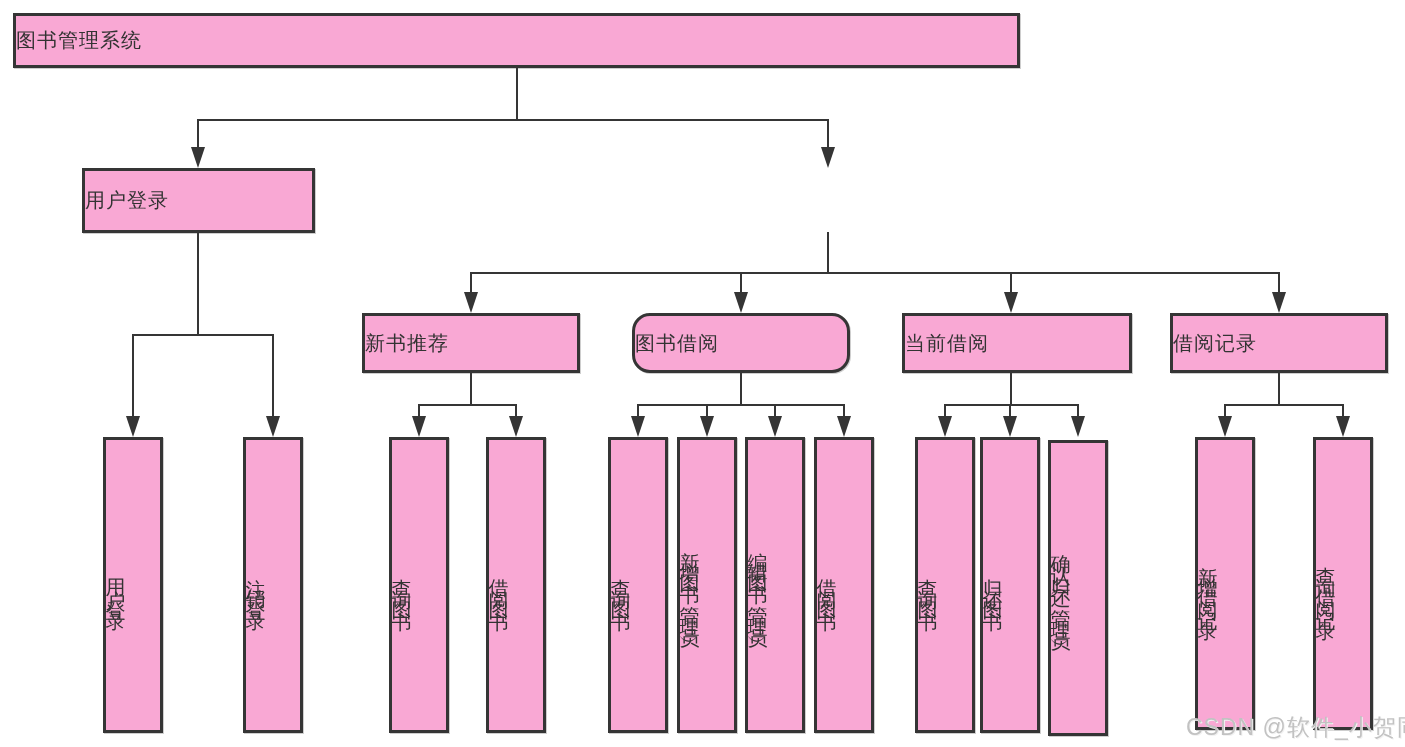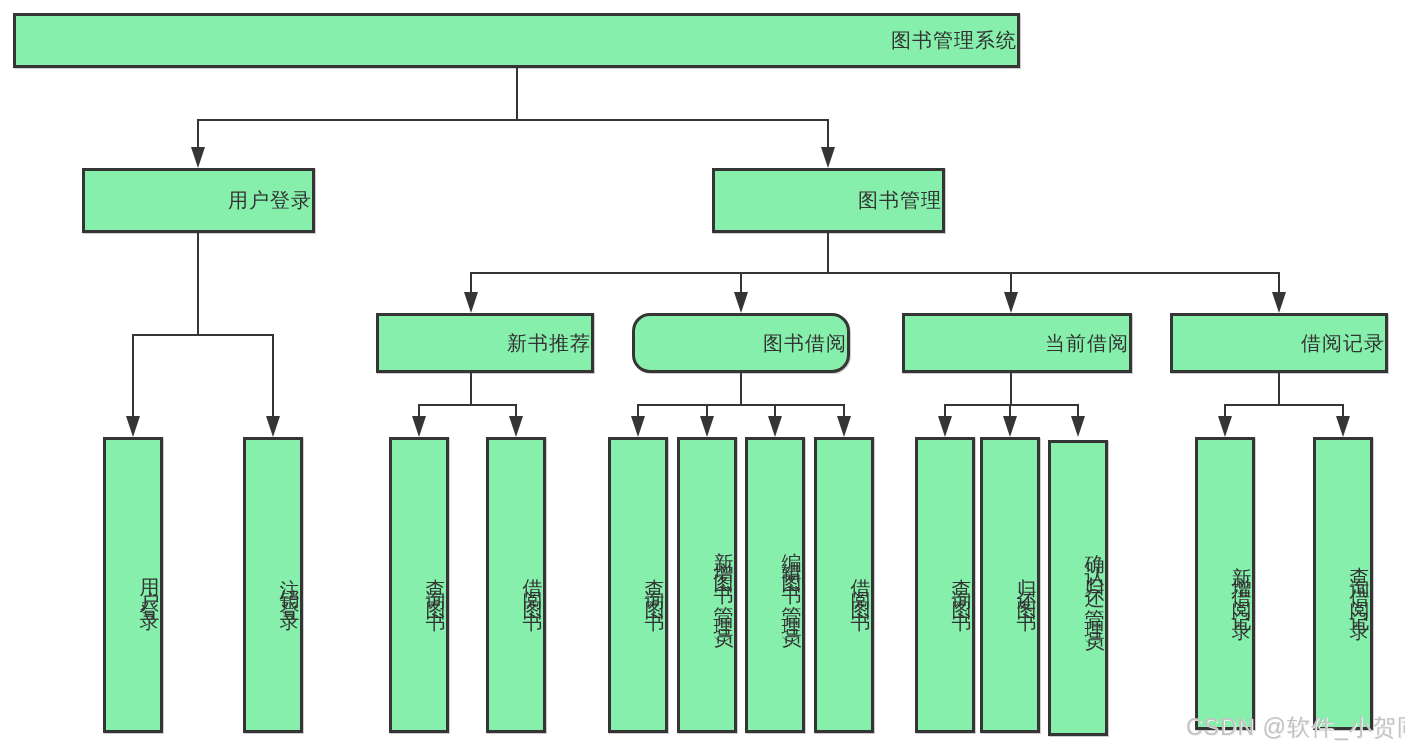--- a/index.html
+++ b/index.html
@@ -2,23 +2,23 @@
 <html><head>
 <meta charset="utf-8">
 <style>
   html, body { margin:0; padding:0; background:#ffffff; }
   .canvas {
     position:relative; width:1405px; height:747px; background:#ffffff;
     font-family:"Liberation Sans", sans-serif; overflow:hidden;
   }
   svg.wires { position:absolute; left:0; top:0; z-index:1; }
   .node {
-    position:absolute; box-sizing:border-box; background:#86efac;
+    position:absolute; box-sizing:border-box; background:#f9a8d4;
     border:3px solid #353535; box-shadow:1px 1px 0 rgba(60,60,60,.25);
-    display:flex; align-items:center; justify-content:flex-end;
+    display:flex; align-items:center; justify-content:flex-start;
     color:#333333; z-index:2;
   }
   .hlabel { font-size:20px; letter-spacing:1px; white-space:nowrap; }
   .vbox .vlabel {
     writing-mode:vertical-rl; text-orientation:mixed;
     font-size:20px; letter-spacing:11px; line-height:1; white-space:nowrap;
   }
   .watermark {
     position:absolute; left:1186px; top:712px; z-index:3;
     font-size:23px; color:#c2c2c2; letter-spacing:1px; white-space:nowrap;
@@ -99,34 +99,31 @@
     </g>
   </svg>
 
   <div class="node" style="left:13px; top:13px; width:1007px; height:55px;">
     <span class="hlabel">图书管理系统</span>
   </div>
 
   <div class="node" style="left:82px; top:168px; width:233px; height:65px;">
     <span class="hlabel">用户登录</span>
   </div>
-  <div class="node" style="left:712px; top:168px; width:233px; height:65px;">
-    <span class="hlabel">图书管理</span>
-  </div>
 
-  <div class="node" style="left:362px; top:313px; width:218px; height:60px;margin-left:14px;">
+  <div class="node" style="left:362px; top:313px; width:218px; height:60px;">
     <span class="hlabel">新书推荐</span>
   </div>
   <div class="node" style="left:632px; top:313px; width:218px; height:60px;border-radius:18px;">
     <span class="hlabel">图书借阅</span>
   </div>
   <div class="node" style="left:902px; top:313px; width:230px; height:60px;">
     <span class="hlabel">当前借阅</span>
   </div>
-  <div class="node" style="left:1170px; top:313px; width:218px; height:60px;padding-left:32px;">
+  <div class="node" style="left:1170px; top:313px; width:218px; height:60px;">
     <span class="hlabel">借阅记录</span>
   </div>
 
   <div class="node vbox" style="left:103px; top:437px; width:60px; height:296px;">
     <span class="vlabel">用户登录</span>
   </div>
   <div class="node vbox" style="left:243px; top:437px; width:60px; height:296px;">
     <span class="vlabel">注销登录</span>
   </div>
 

